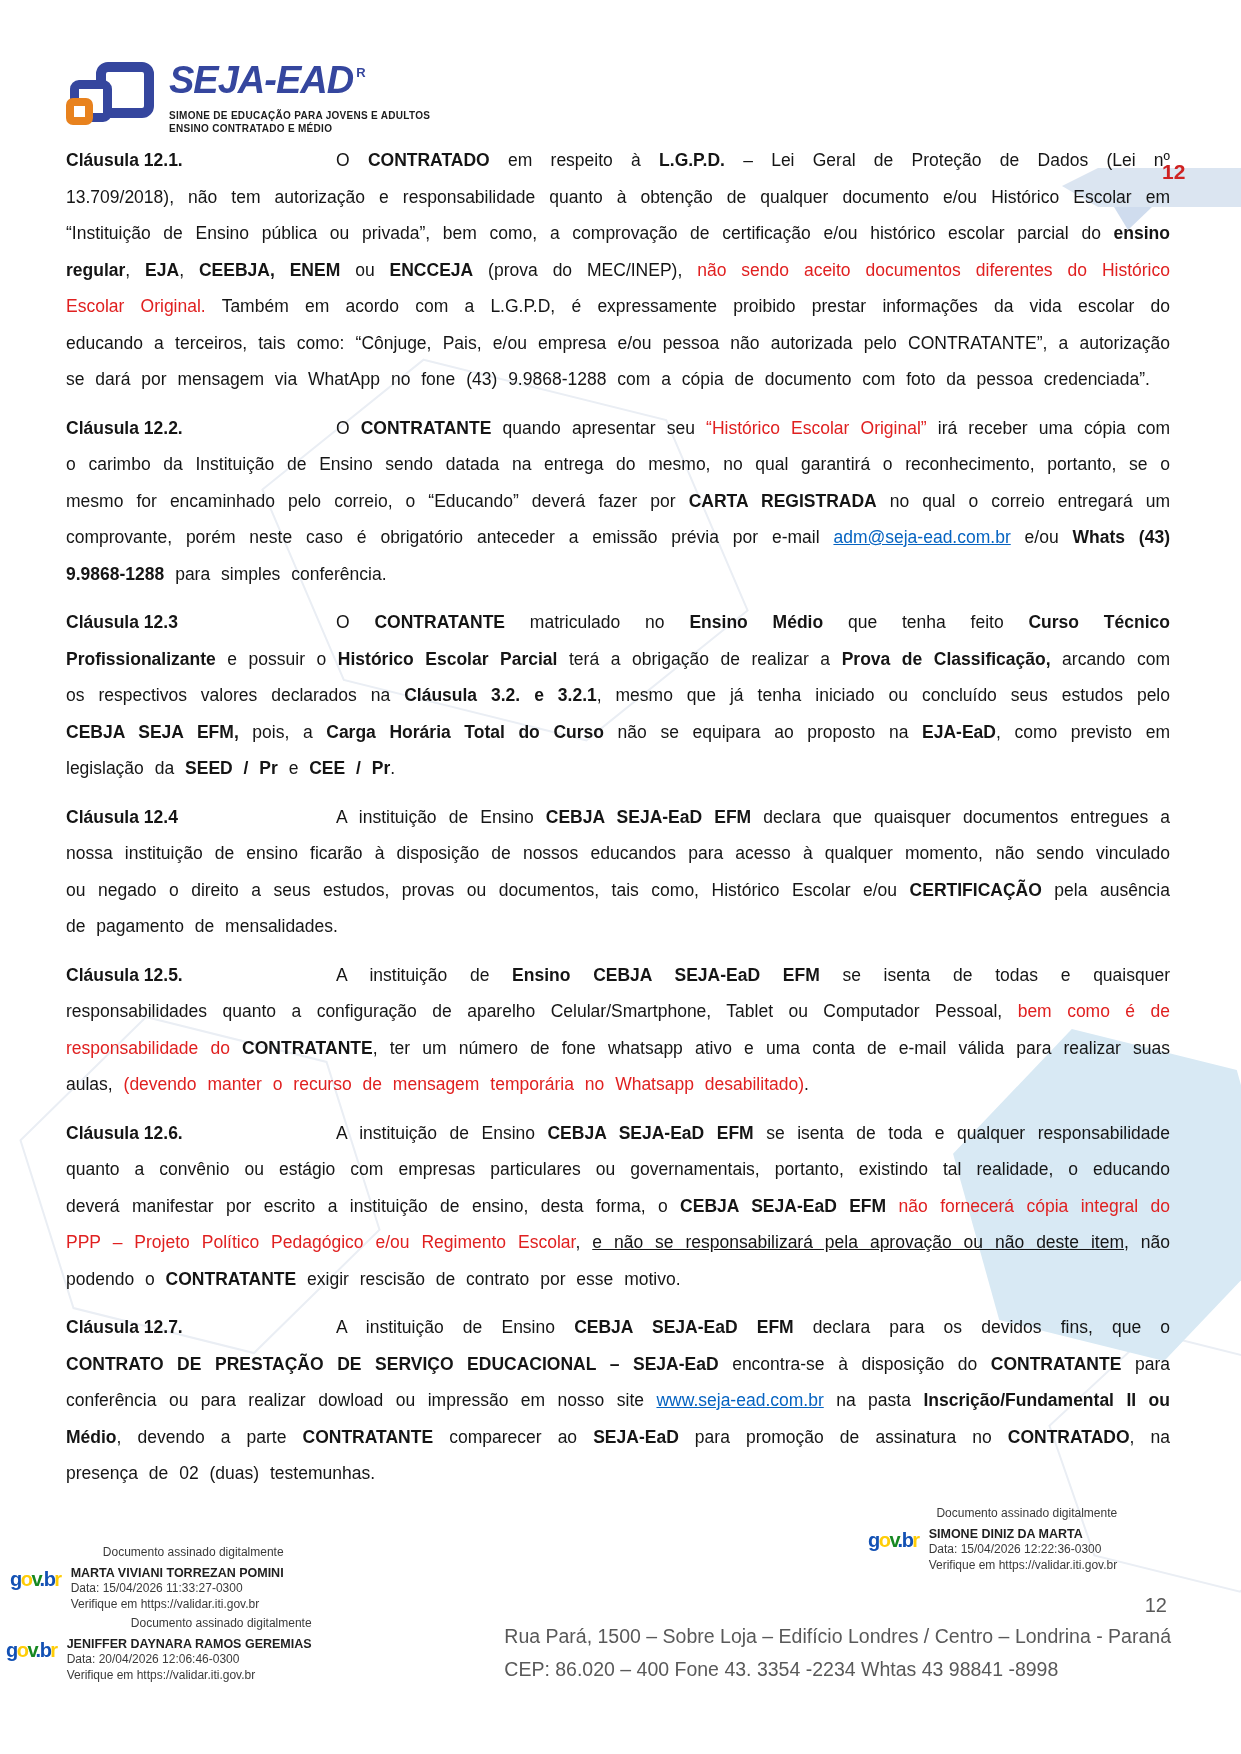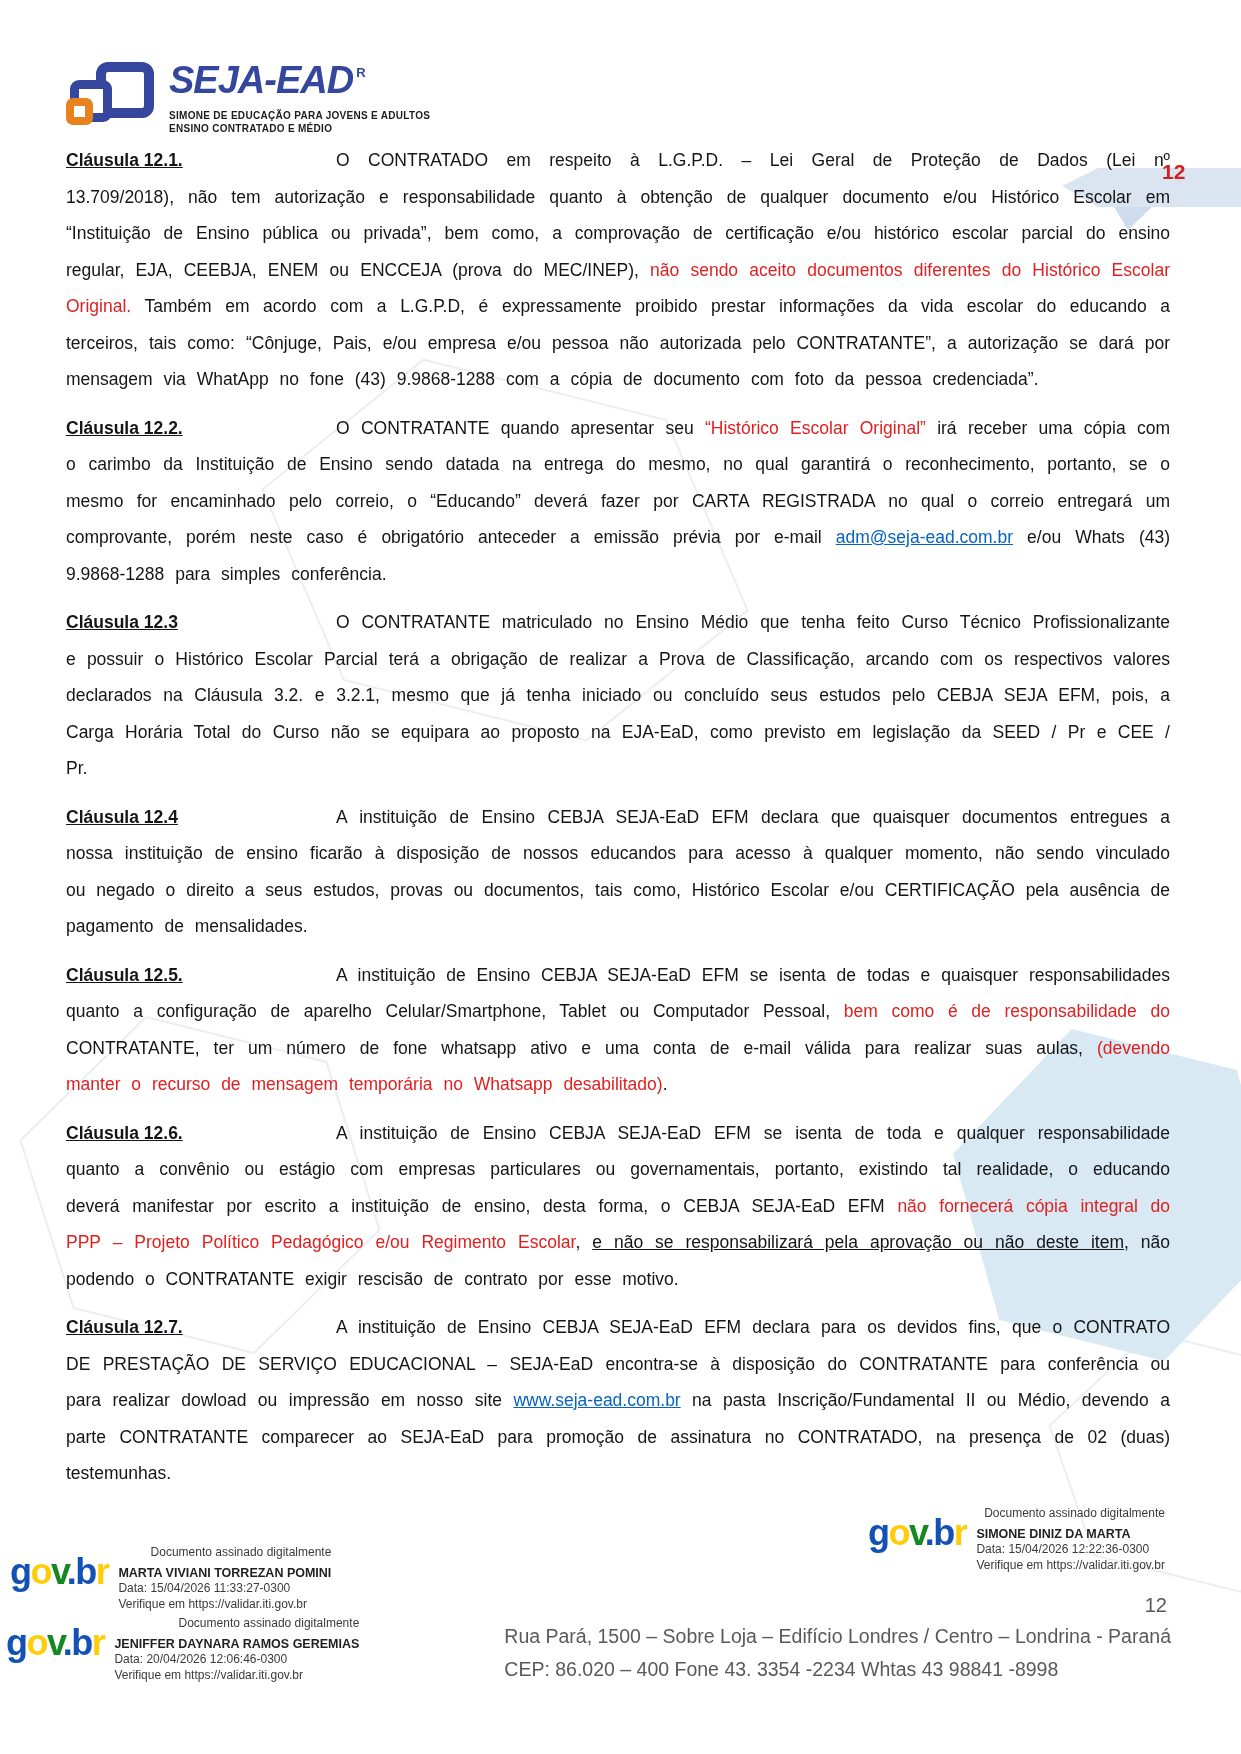--- a/index.html
+++ b/index.html
@@ -20,32 +20,32 @@
   .logo-title{font-size:38px;font-weight:bold;font-style:italic;color:#35469e;letter-spacing:-1px;line-height:40px;white-space:nowrap;}
   .logo-r{font-size:13px;font-style:normal;position:relative;top:-16px;margin-left:3px;}
   .logo-sub1,.logo-sub2{font-size:10px;font-weight:bold;color:#1c1c1c;letter-spacing:.3px;line-height:13px;white-space:nowrap;}
 
   
   .ribbon-num{position:absolute;left:1162px;top:160px;font-size:21px;font-weight:bold;color:#cf2222;z-index:1;}
 
   
   .body-text{position:absolute;left:66px;top:142px;width:1104px;}
   .clause{margin:0 0 12px 0;font-size:17.5px;line-height:36.5px;text-align:justify;word-spacing:6px;}
-  .b{font-weight:normal;margin-top:16px;}
+  .b{font-weight:bold;margin-top:16px;}
   .r{color:#e02020;}
   .u{text-decoration:underline;}
   .l{color:#0563c1;text-decoration:underline;cursor:pointer;}
-  .label{font-weight:bold;display:inline-block;width:270px;word-spacing:0;text-decoration:underline;}
+  .label{font-weight:bold;display:inline-block;width:270px;word-spacing:0;}
 
   
   .stamp{position:absolute;display:flex;gap:10px;}
   .stamp1{left:10px;top:1545px;}
   .stamp2{left:6px;top:1616px;}
   .stamp3{left:868px;top:1506px;}
-  .govbr{font-size:36px;font-weight:bold;letter-spacing:-1.5px;margin-top:6px;white-space:nowrap;}
+  .govbr{font-size:20px;font-weight:bold;letter-spacing:-1.5px;margin-top:23px;white-space:nowrap;}
   .gb{color:#1351b4;} .gy{color:#ffcd07;} .gg{color:#168821;}
   .stamp-text{font-size:12px;color:#3a3a3a;line-height:15.5px;white-space:nowrap;}
   .stamp-line1{margin-bottom:5px;text-align:right;}
   .stamp-name{font-weight:bold;font-size:12.5px;color:#1f1f1f;}
 
   
   .page-num-bottom{position:absolute;top:1594px;right:74px;font-size:20px;color:#595959;}
   .footer-address{position:absolute;top:1620px;right:70px;text-align:left;font-size:19.5px;color:#595959;line-height:33px;white-space:nowrap;}
 </style>
 </head>

